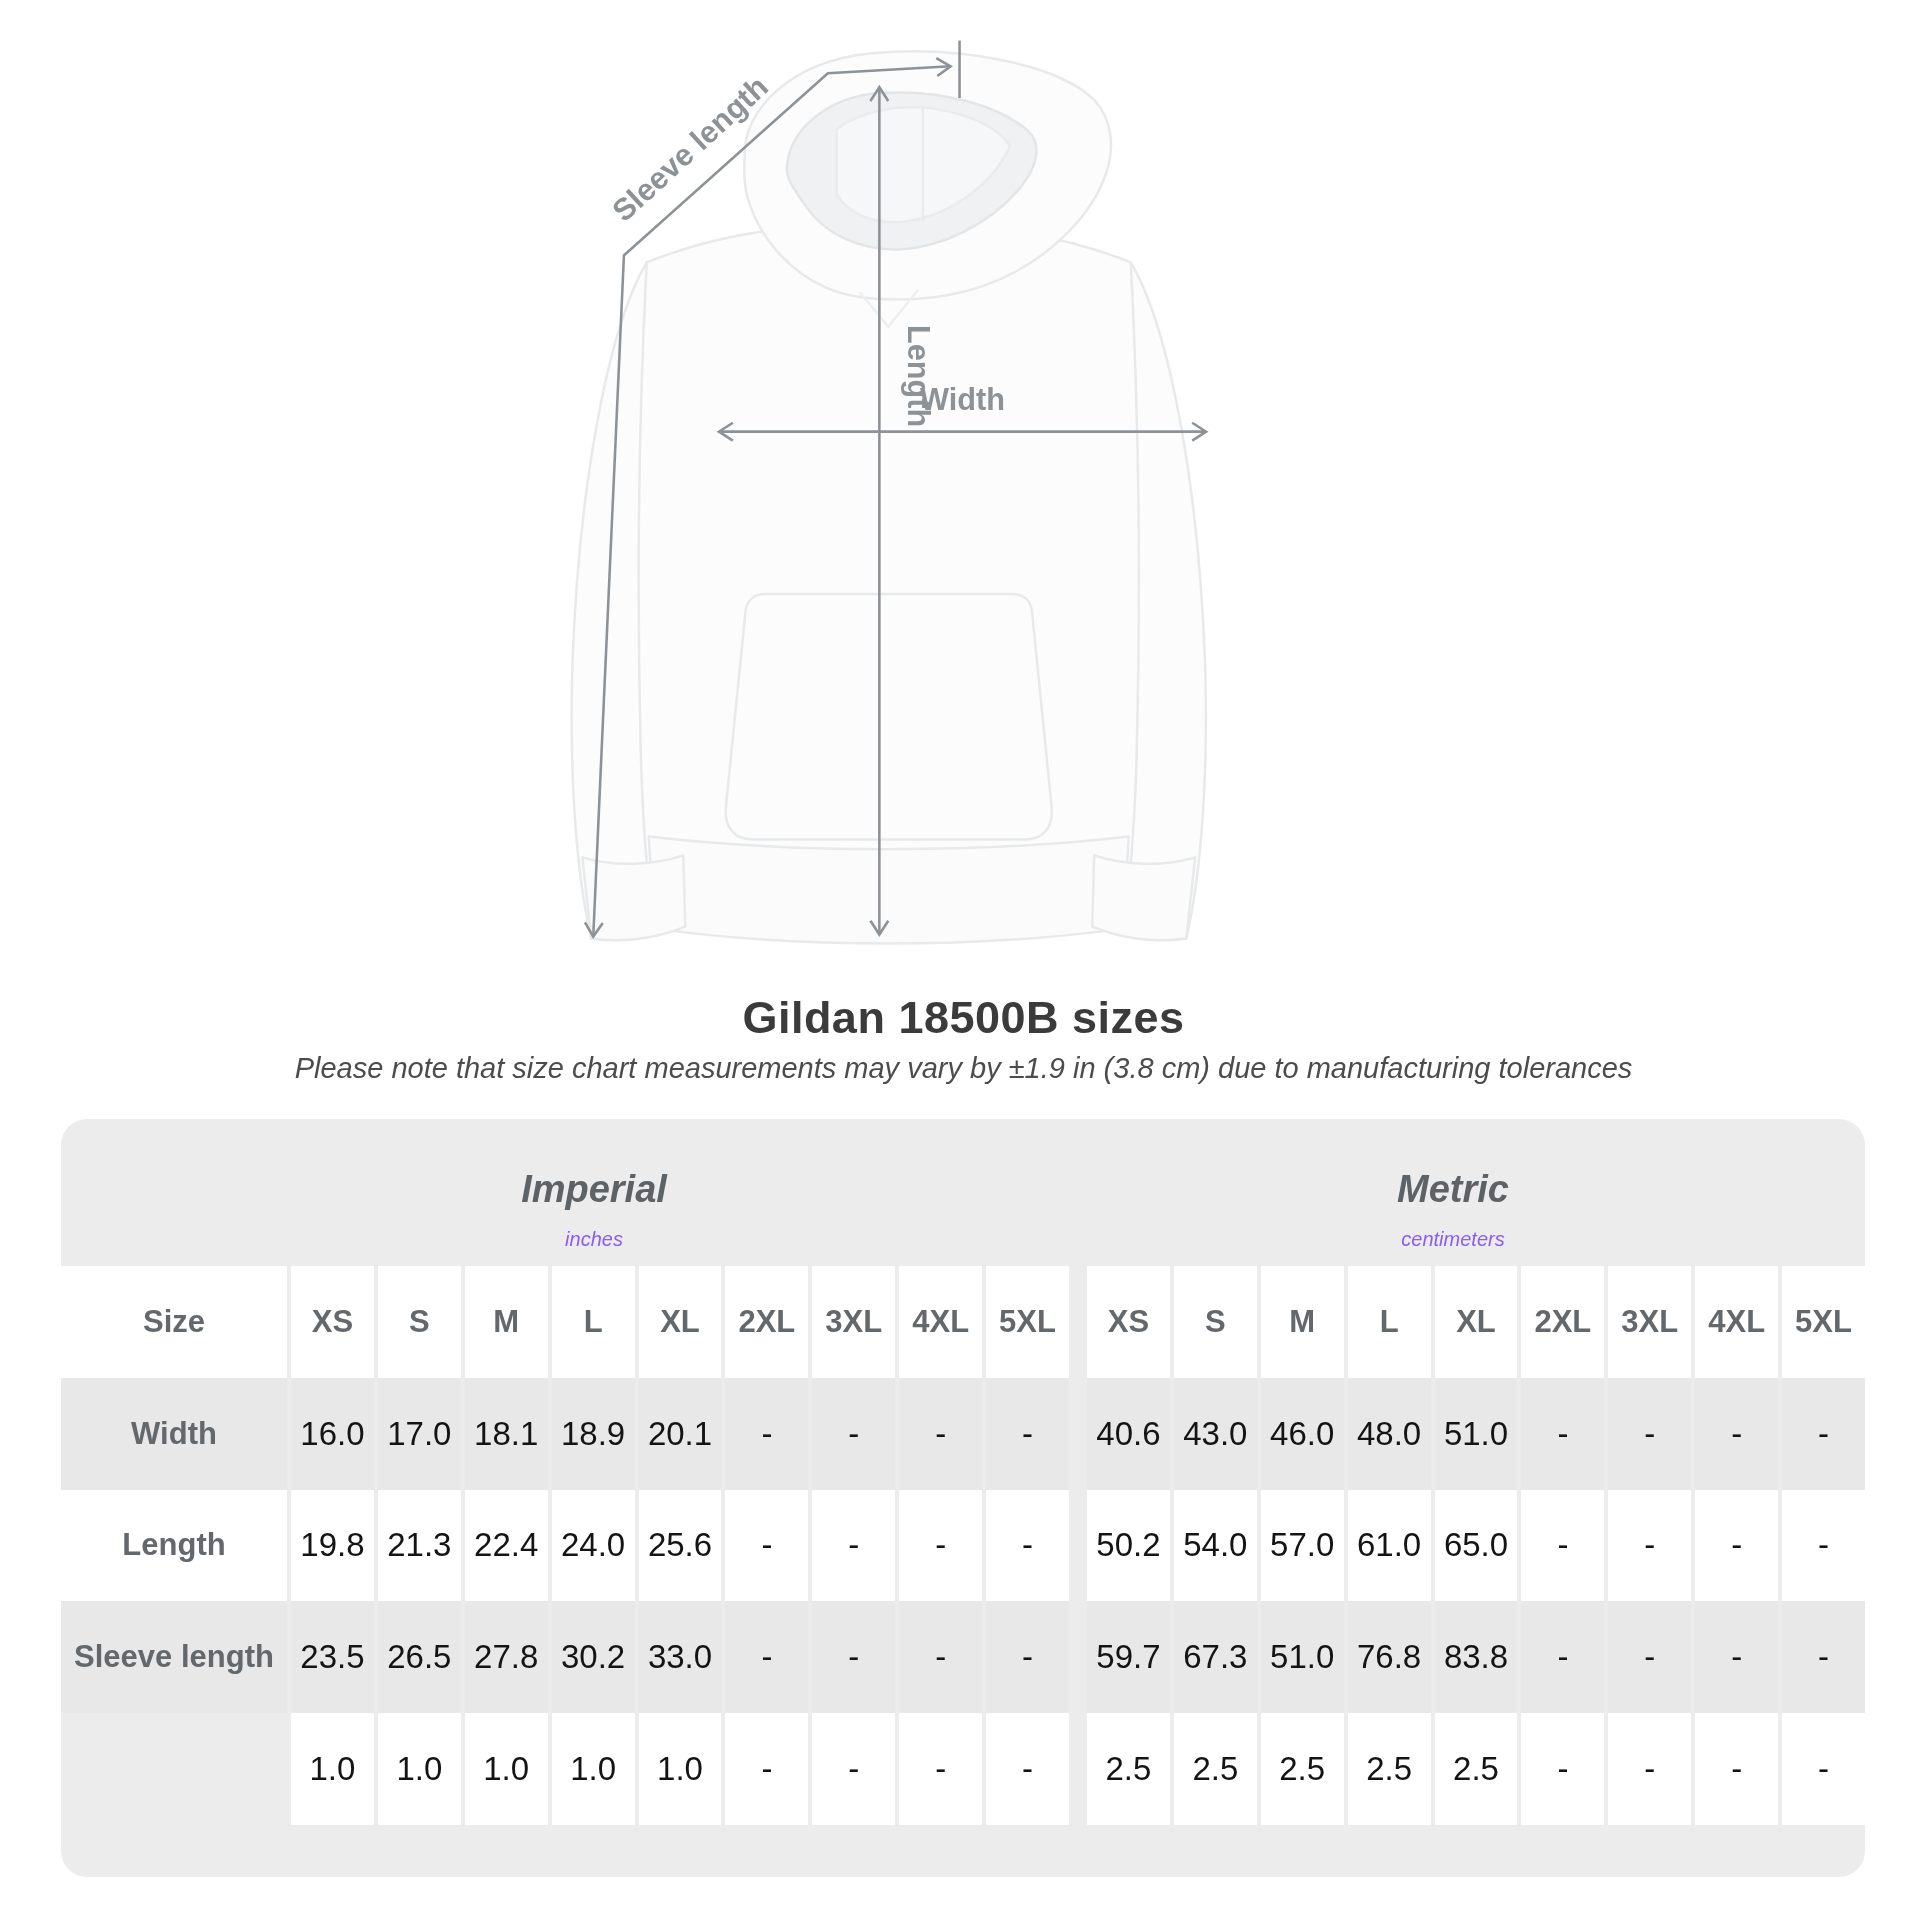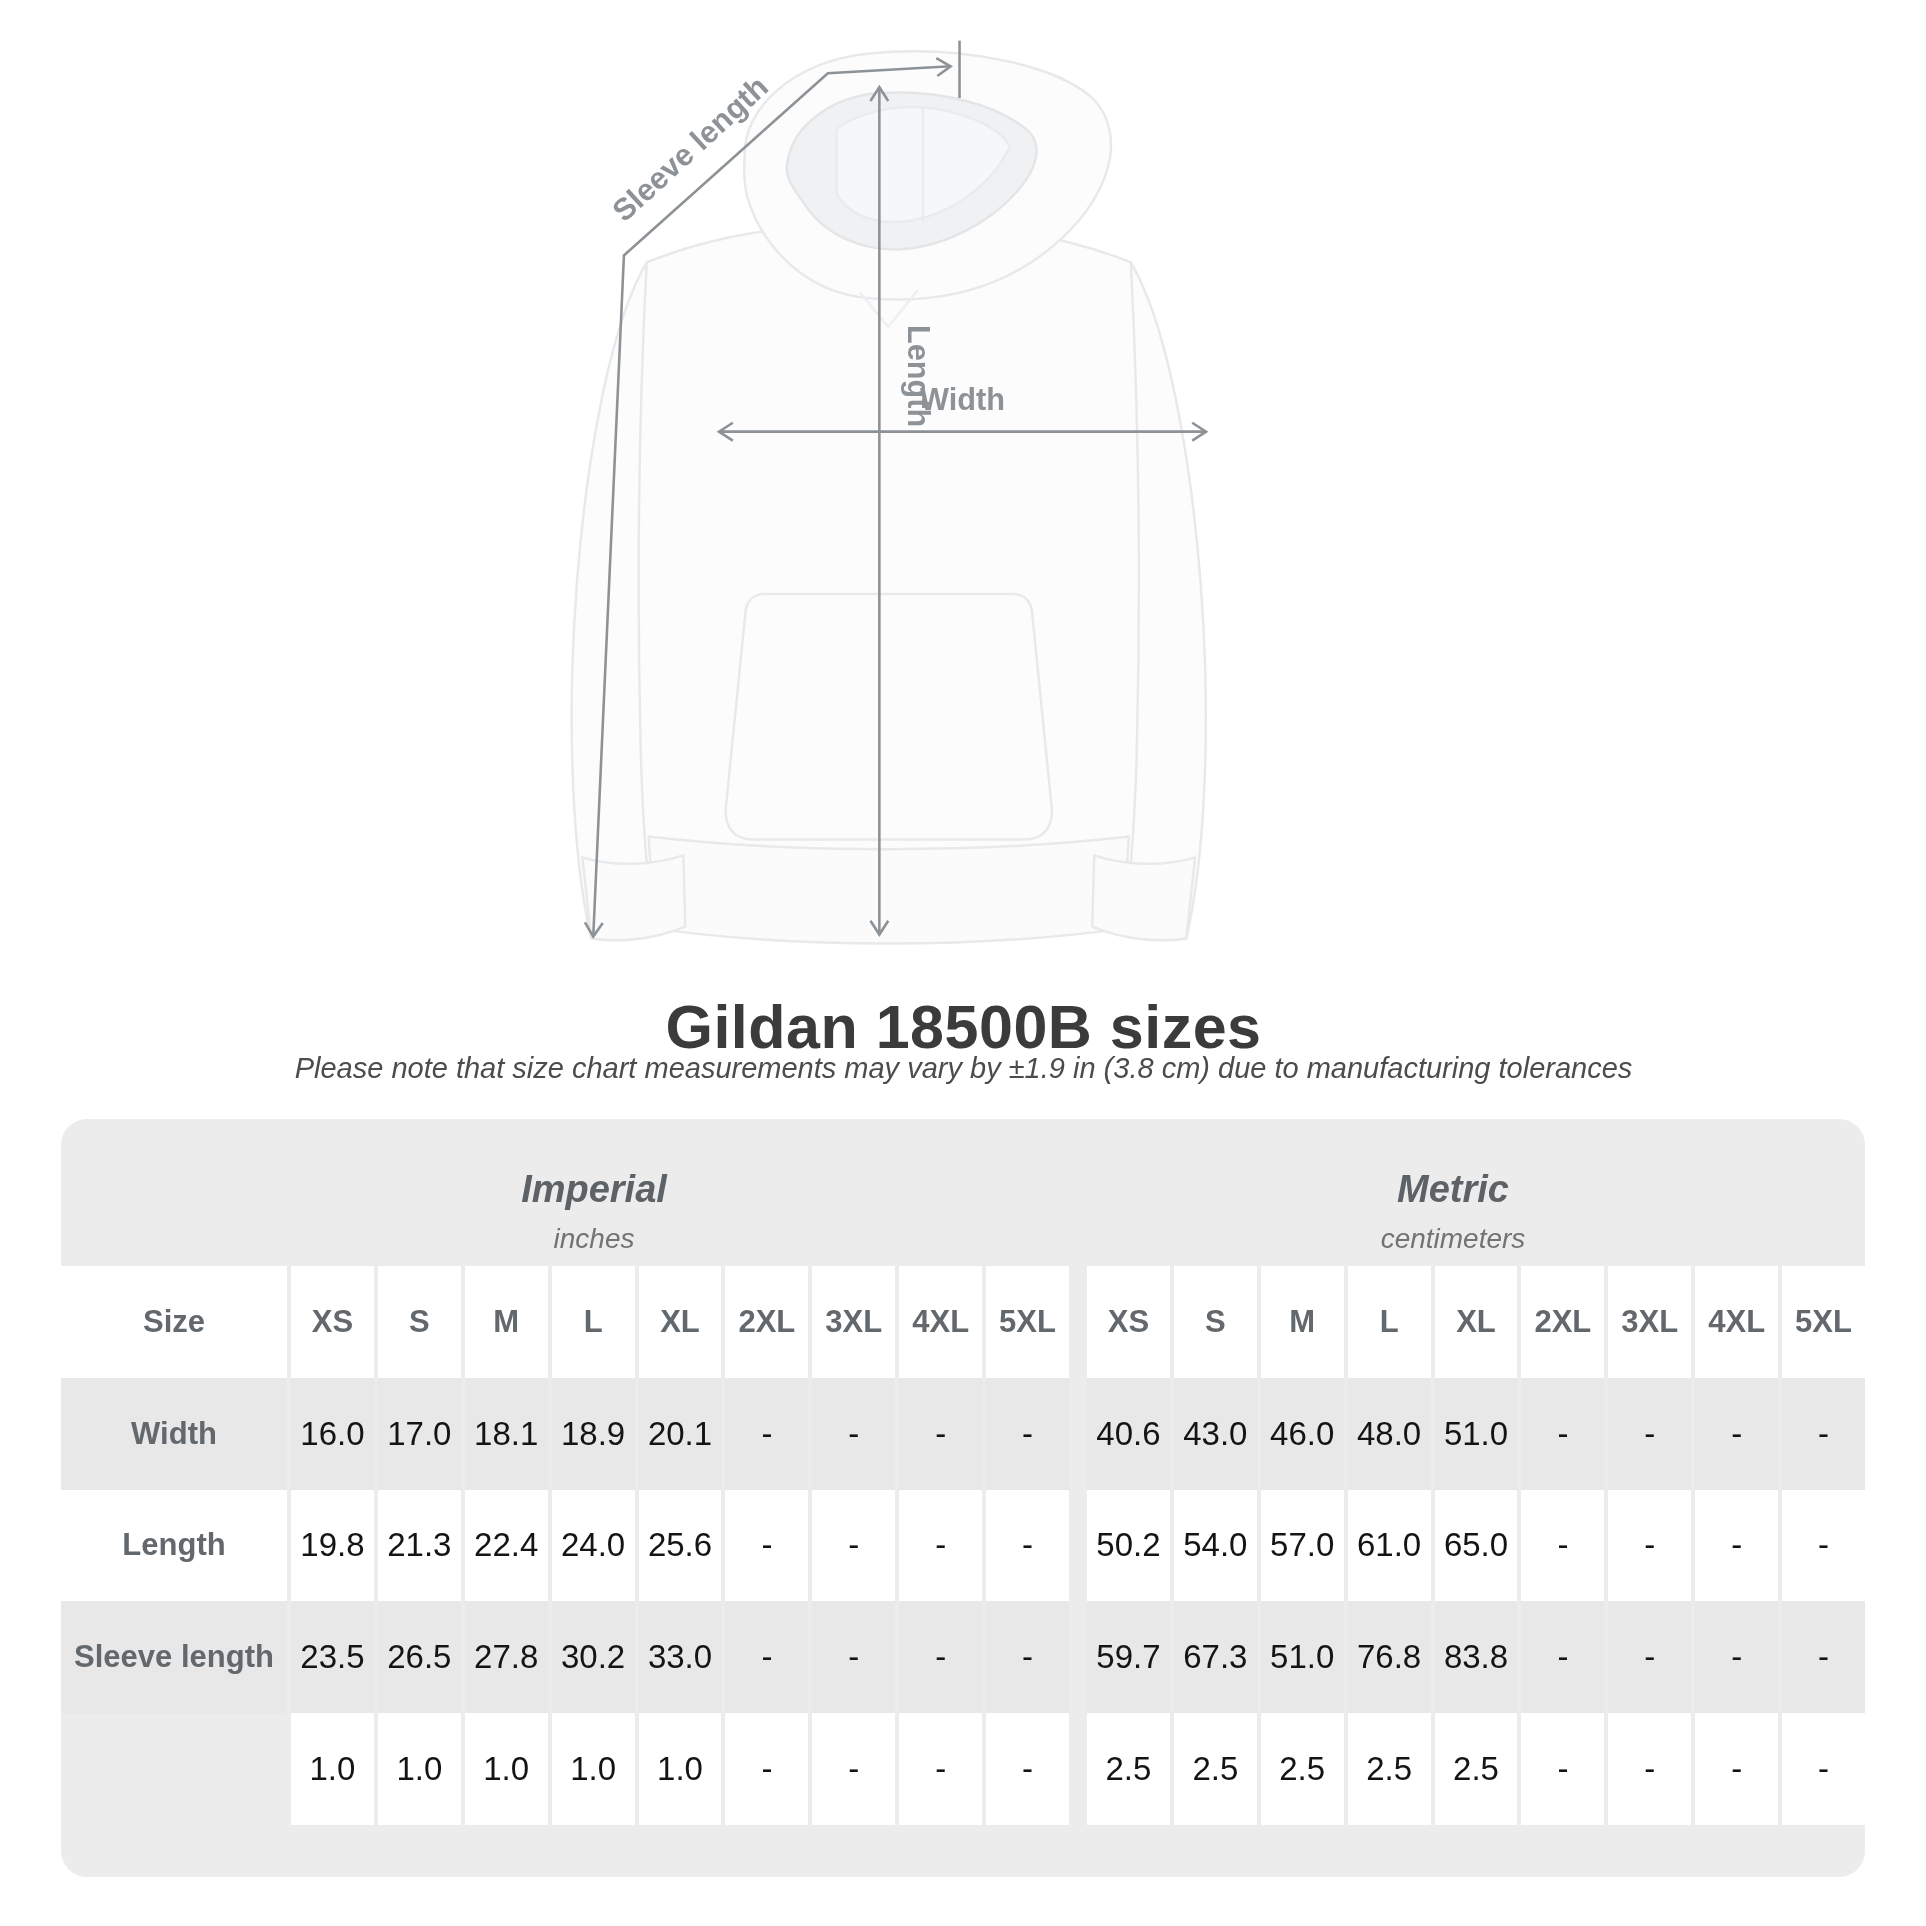--- a/index.html
+++ b/index.html
@@ -2,31 +2,31 @@
 <html><head>
 <meta charset="utf-8">
 <style>
   html,body{margin:0;padding:0;background:#fff;}
   #canvas{position:relative;width:1927px;height:1927px;background:#ffffff;overflow:hidden;
           font-family:"Liberation Sans", sans-serif;}
   
   #diagram{position:absolute;left:0;top:0;width:1927px;height:990px;}
   
   .page-title{position:absolute;left:0;top:992px;width:1927px;text-align:center;
-              font-size:61px;font-weight:bold;color:#3b3b3b;letter-spacing:0.5px;}
+              font-size:45px;font-weight:bold;color:#3b3b3b;letter-spacing:0.5px;}
   .page-subtitle{position:absolute;left:0;top:1052px;width:1927px;text-align:center;
               font-size:29px;font-style:italic;color:#4c4c4c;}
   
   .chart-card{position:absolute;left:61px;top:1119px;width:1804px;height:758px;
               background:#ececec;border-radius:26px;overflow:hidden;}
   .sec{position:absolute;top:26px;width:396px;text-align:center;margin-top:20px;}
   .sec-imperial{left:335px;}
   .sec-metric{left:1194px;}
   .sec-title{font-size:38px;font-weight:bold;font-style:italic;color:#5d6266;line-height:48px;}
-  .sec-unit{font-size:28px;font-style:italic;color:#737373;line-height:40px;margin-top:6px;}
+  .sec-unit{font-size:20px;font-style:italic;color:#8b5cf6;line-height:40px;margin-top:6px;}
   .grid{position:absolute;left:0;top:147px;width:1804px;height:559px;
         display:grid;grid-template-columns:226px repeat(9,1fr) 10px repeat(9,1fr);column-gap:4px;}
   .col{display:grid;grid-template-rows:repeat(5,1fr);}
   .cell{display:flex;align-items:center;justify-content:center;}
   .col .cell:nth-child(odd){background:#ffffff;}
   .col .cell:nth-child(even){background:#e8e8e8;}
   .hdr{font-size:31px;font-weight:bold;color:#63686d;}
   .val{font-size:33px;color:#141414;}
   .spacer{background:transparent;}
   

